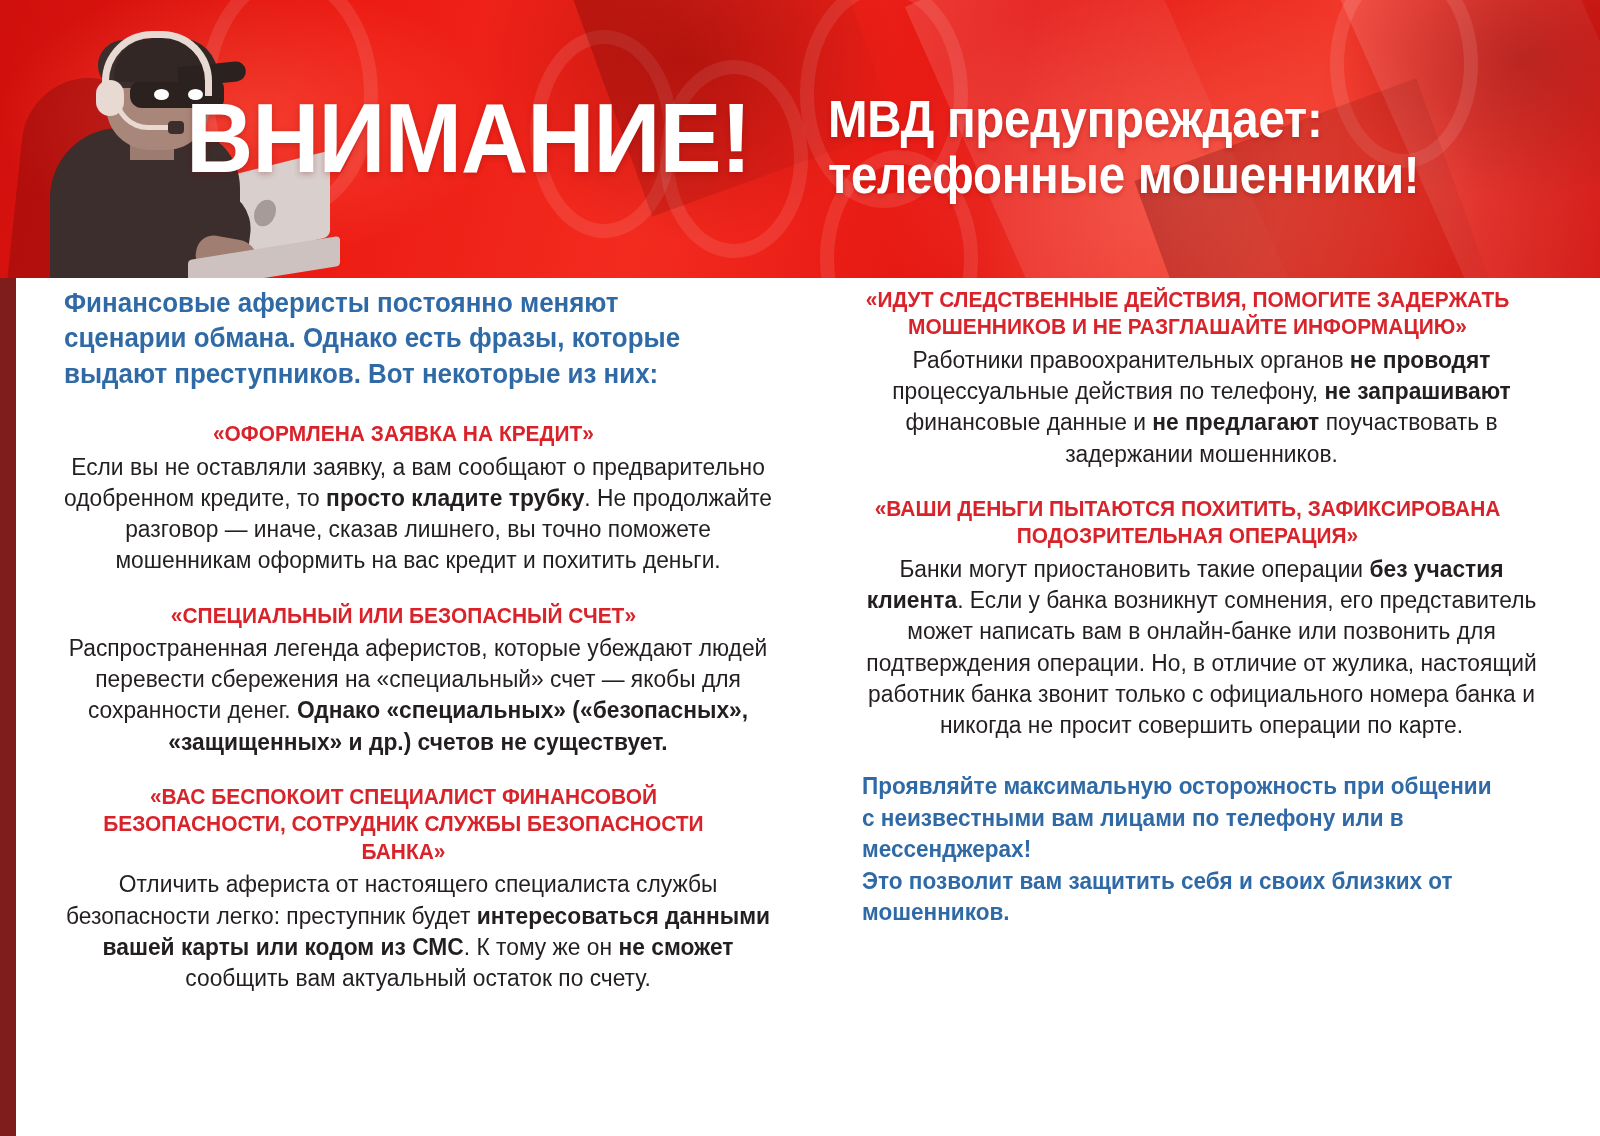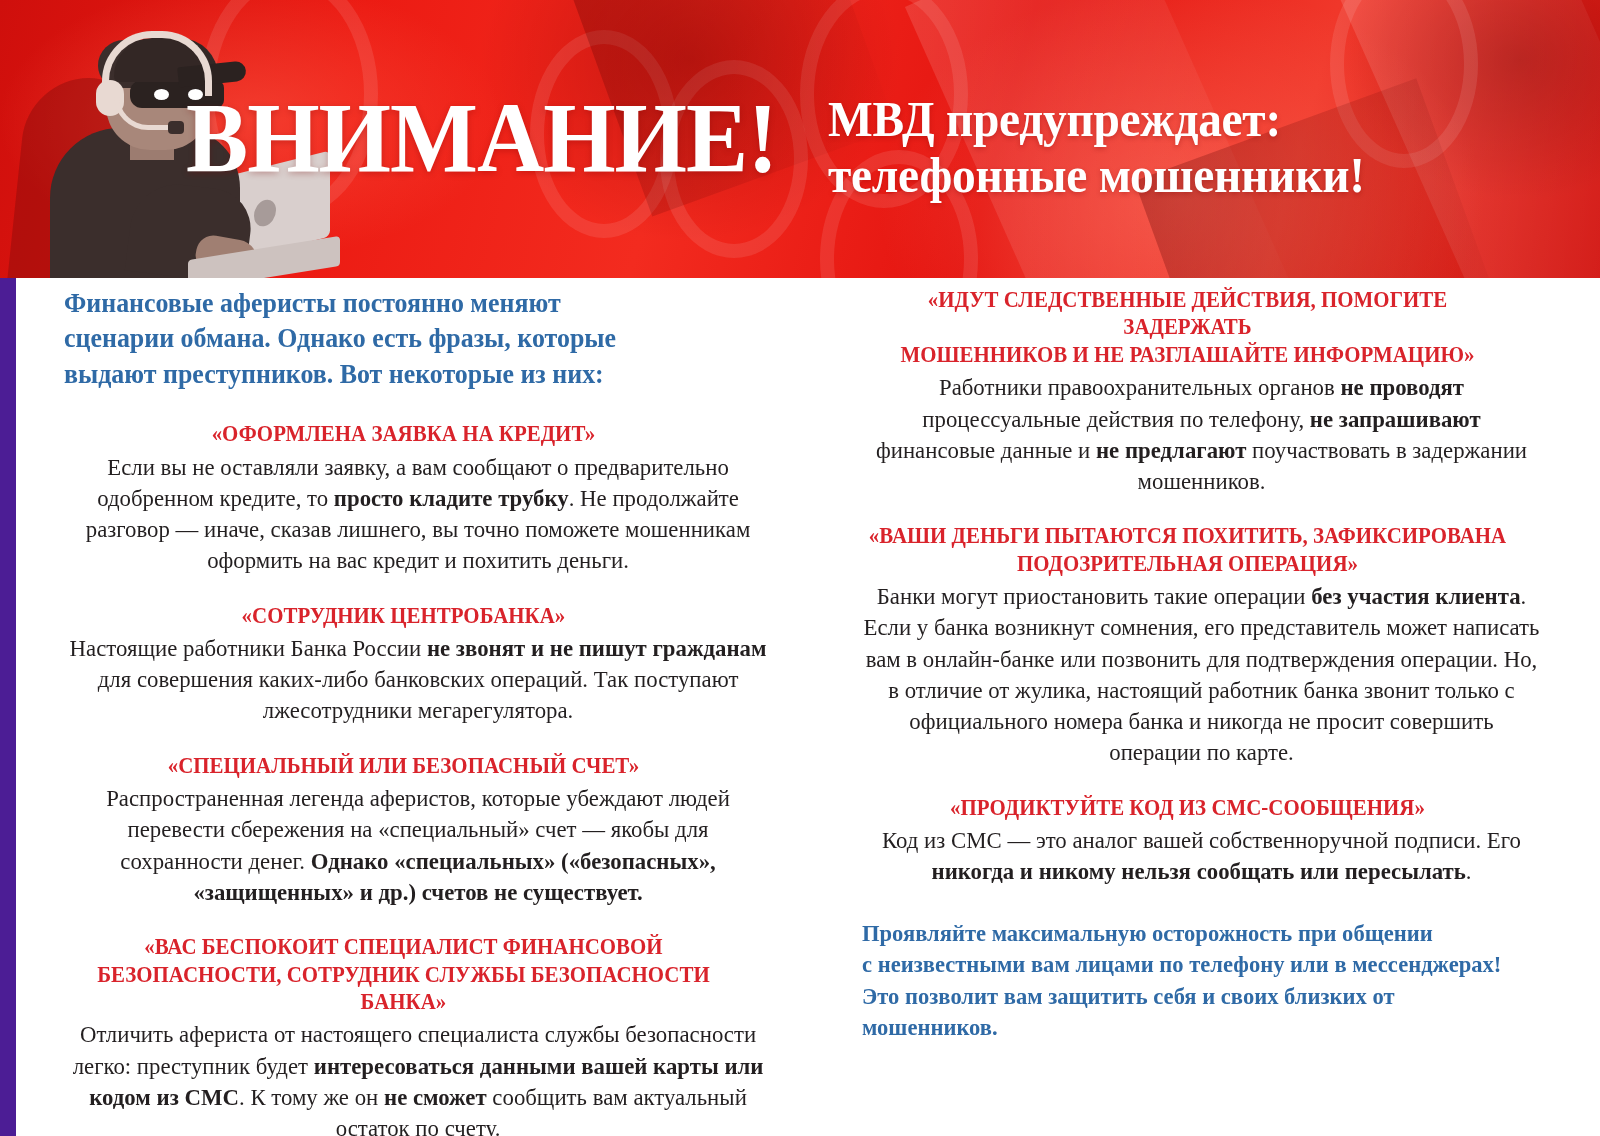--- a/index.html
+++ b/index.html
@@ -13,22 +13,21 @@
     height: 1136px;
     overflow: hidden;
     font-family: "Liberation Sans", "DejaVu Sans", sans-serif;
     color: #231f20;
   }
 
   .poster {
     position: relative;
     width: 1600px;
     height: 1136px;
-    background: #4c1d95;
-    font-family: Liberation Serif, serif;
+    background: #7f1d1d;
   }
 
   
   .banner {
     position: relative;
     width: 1600px;
     height: 278px;
     overflow: hidden;
     background: #e8100f;
   }
@@ -290,24 +289,20 @@
     <div class="col col-left">
       <p class="intro">Финансовые аферисты постоянно меняют
 сценарии обмана. Однако есть фразы, которые
 выдают преступников. Вот некоторые из них:</p>
 
       <div class="block">
         <h3 class="head">«ОФОРМЛЕНА ЗАЯВКА НА КРЕДИТ»</h3>
         <p class="para">Если вы не оставляли заявку, а вам сообщают о предварительно одобренном кредите, то <b>просто кладите трубку</b>. Не продолжайте разговор — иначе, сказав лишнего, вы точно поможете мошенникам оформить на вас кредит и похитить деньги.</p>
       </div>
 
-      <div class="block">
-        <h3 class="head">«СОТРУДНИК ЦЕНТРОБАНКА»</h3>
-        <p class="para">Настоящие работники Банка России <b>не звонят и не пишут гражданам</b> для совершения каких-либо банковских операций. Так поступают лжесотрудники мегарегулятора.</p>
-      </div>
 
       <div class="block">
         <h3 class="head">«СПЕЦИАЛЬНЫЙ ИЛИ БЕЗОПАСНЫЙ СЧЕТ»</h3>
         <p class="para">Распространенная легенда аферистов, которые убеждают людей перевести сбережения на «специальный» счет — якобы для сохранности денег. <b>Однако «специальных» («безопасных», «защищенных» и др.) счетов не существует.</b></p>
       </div>
 
       <div class="block">
         <h3 class="head">«ВАС БЕСПОКОИТ СПЕЦИАЛИСТ ФИНАНСОВОЙ
 БЕЗОПАСНОСТИ, СОТРУДНИК СЛУЖБЫ БЕЗОПАСНОСТИ
 БАНКА»</h3>
@@ -323,24 +318,20 @@
         <p class="para">Работники правоохранительных органов <b>не проводят</b> процессуальные действия по телефону, <b>не запрашивают</b> финансовые данные и <b>не предлагают</b> поучаствовать в задержании мошенников.</p>
       </div>
 
       <div class="block">
         <h3 class="head">«ВАШИ ДЕНЬГИ ПЫТАЮТСЯ ПОХИТИТЬ, ЗАФИКСИРОВАНА
 ПОДОЗРИТЕЛЬНАЯ ОПЕРАЦИЯ»</h3>
         <p class="para">Банки могут приостановить такие операции <b>без участия клиента</b>. Если у банка возникнут сомнения, его представитель может написать вам в онлайн-банке или позвонить для подтверждения операции. Но, в отличие от жулика, настоящий работник банка звонит только с официального номера банка и никогда не просит совершить операции по карте.</p>
       </div>
 
 
-      <div class="block">
-        <h3 class="head">«ПРОДИКТУЙТЕ КОД ИЗ СМС-СООБЩЕНИЯ»</h3>
-        <p class="para">Код из СМС — это аналог вашей собственноручной подписи. Его <b>никогда и никому нельзя сообщать или пересылать</b>.</p>
-      </div>
 
       <p class="outro">Проявляйте максимальную осторожность при общении
 с неизвестными вам лицами по телефону или в мессенджерах!
 Это позволит вам защитить себя и своих близких от
 мошенников.</p>
     </div>
 
   </div>
 </div>
 

